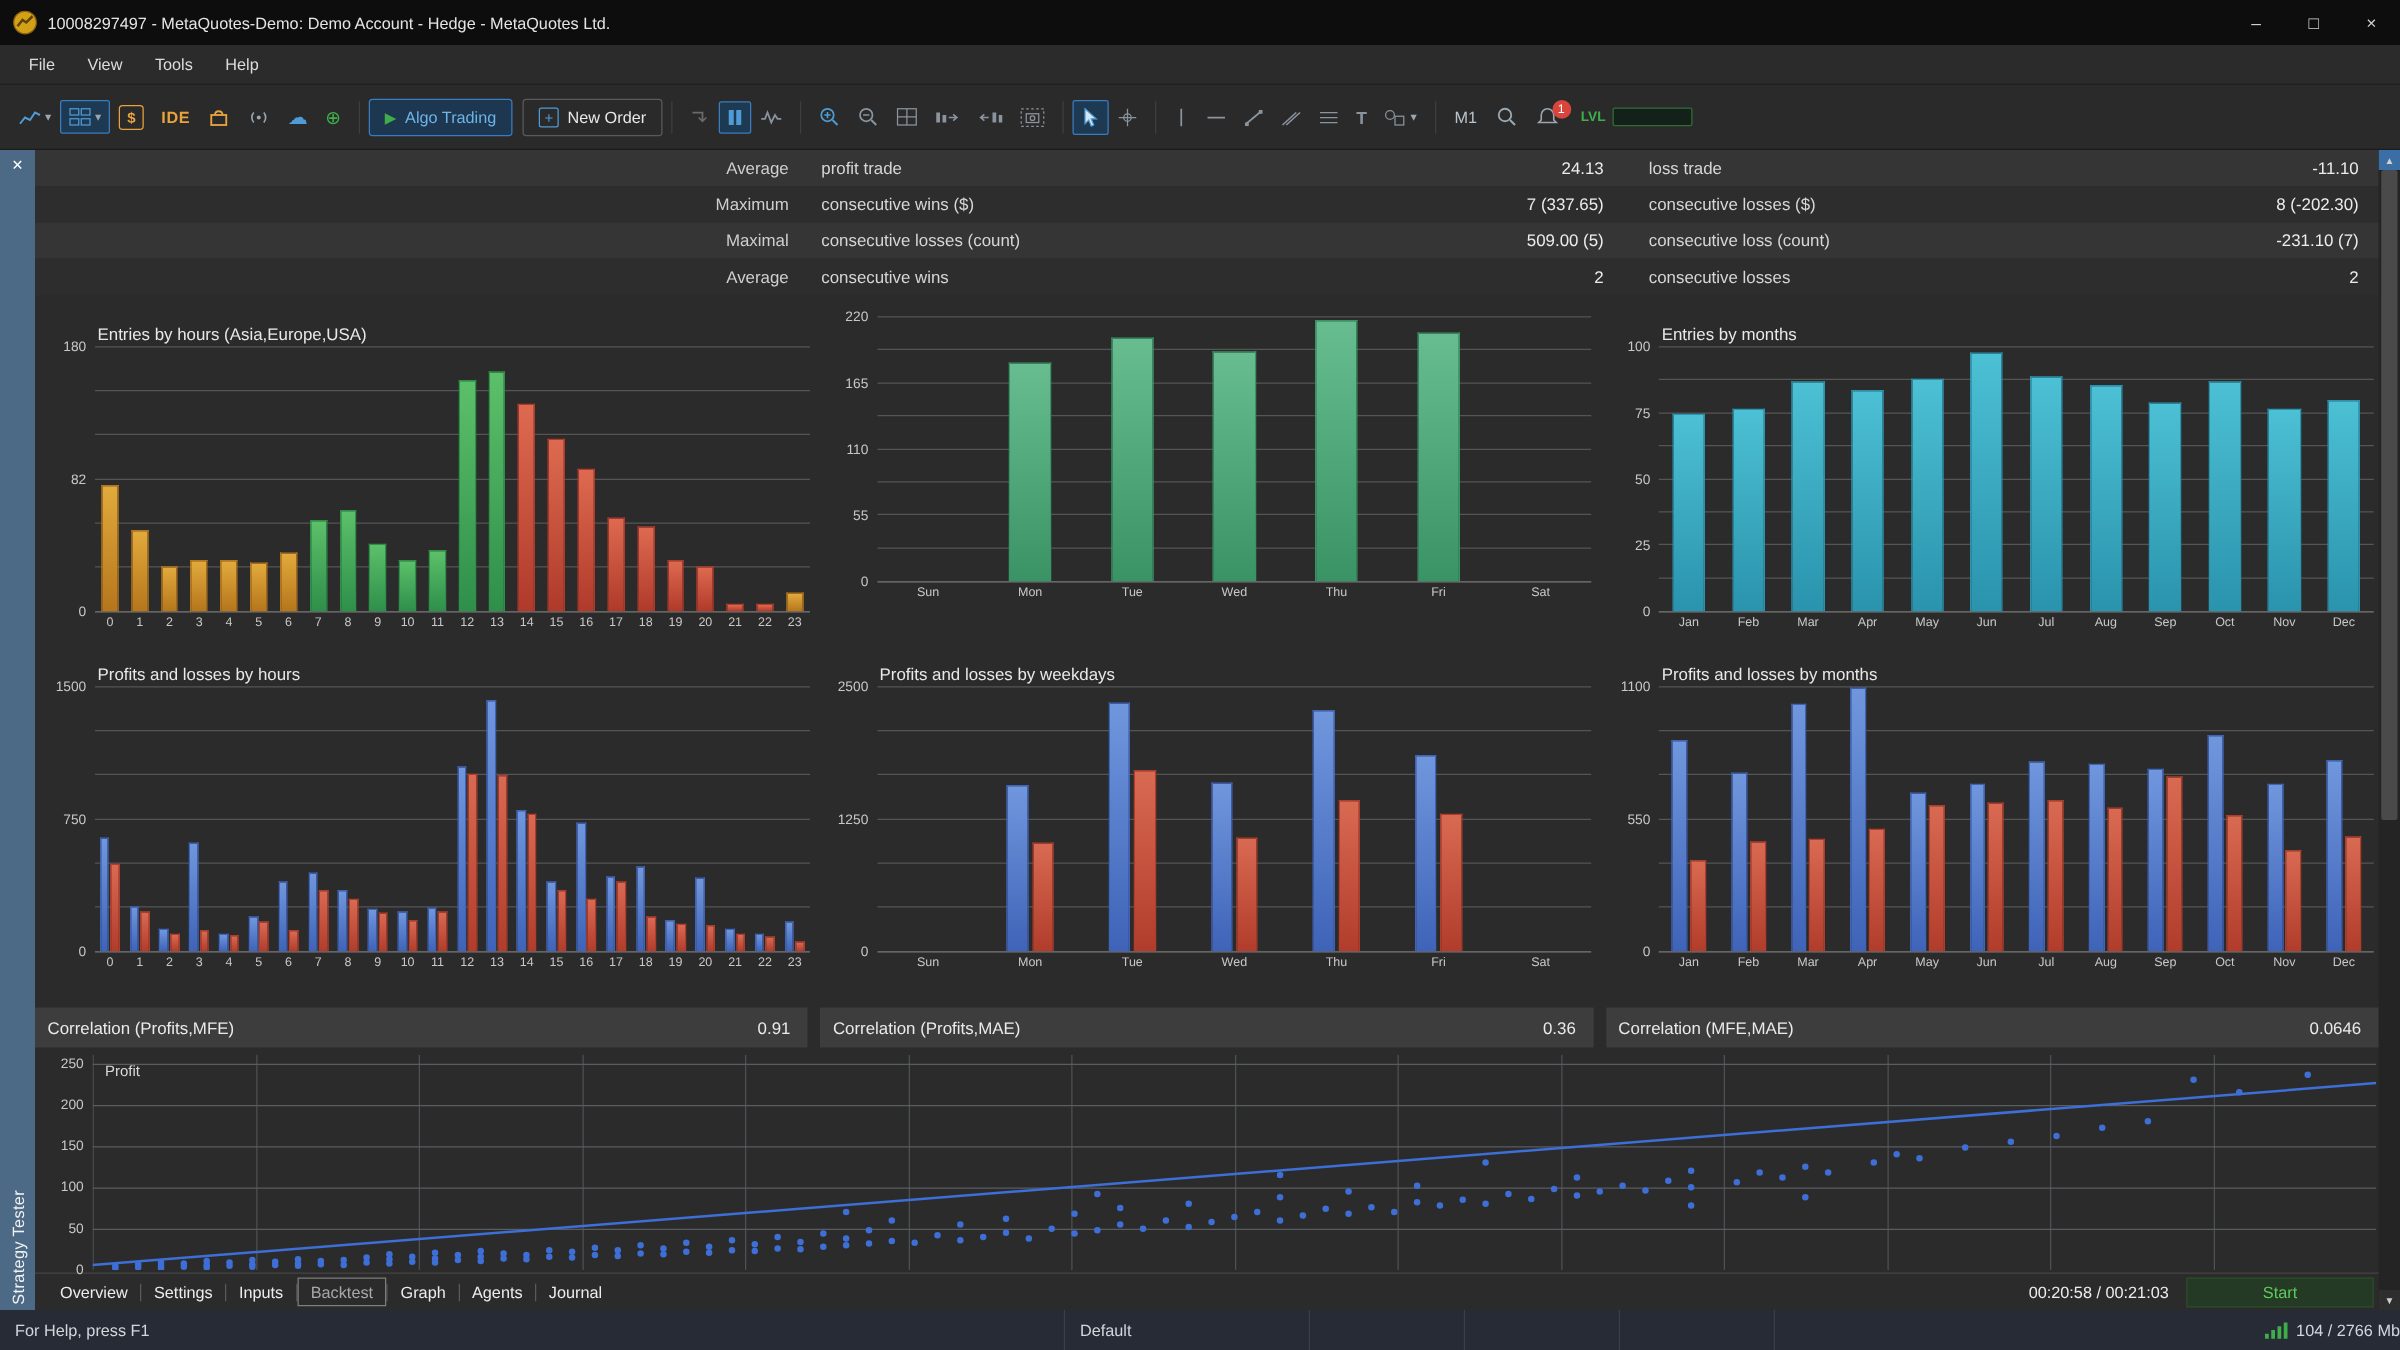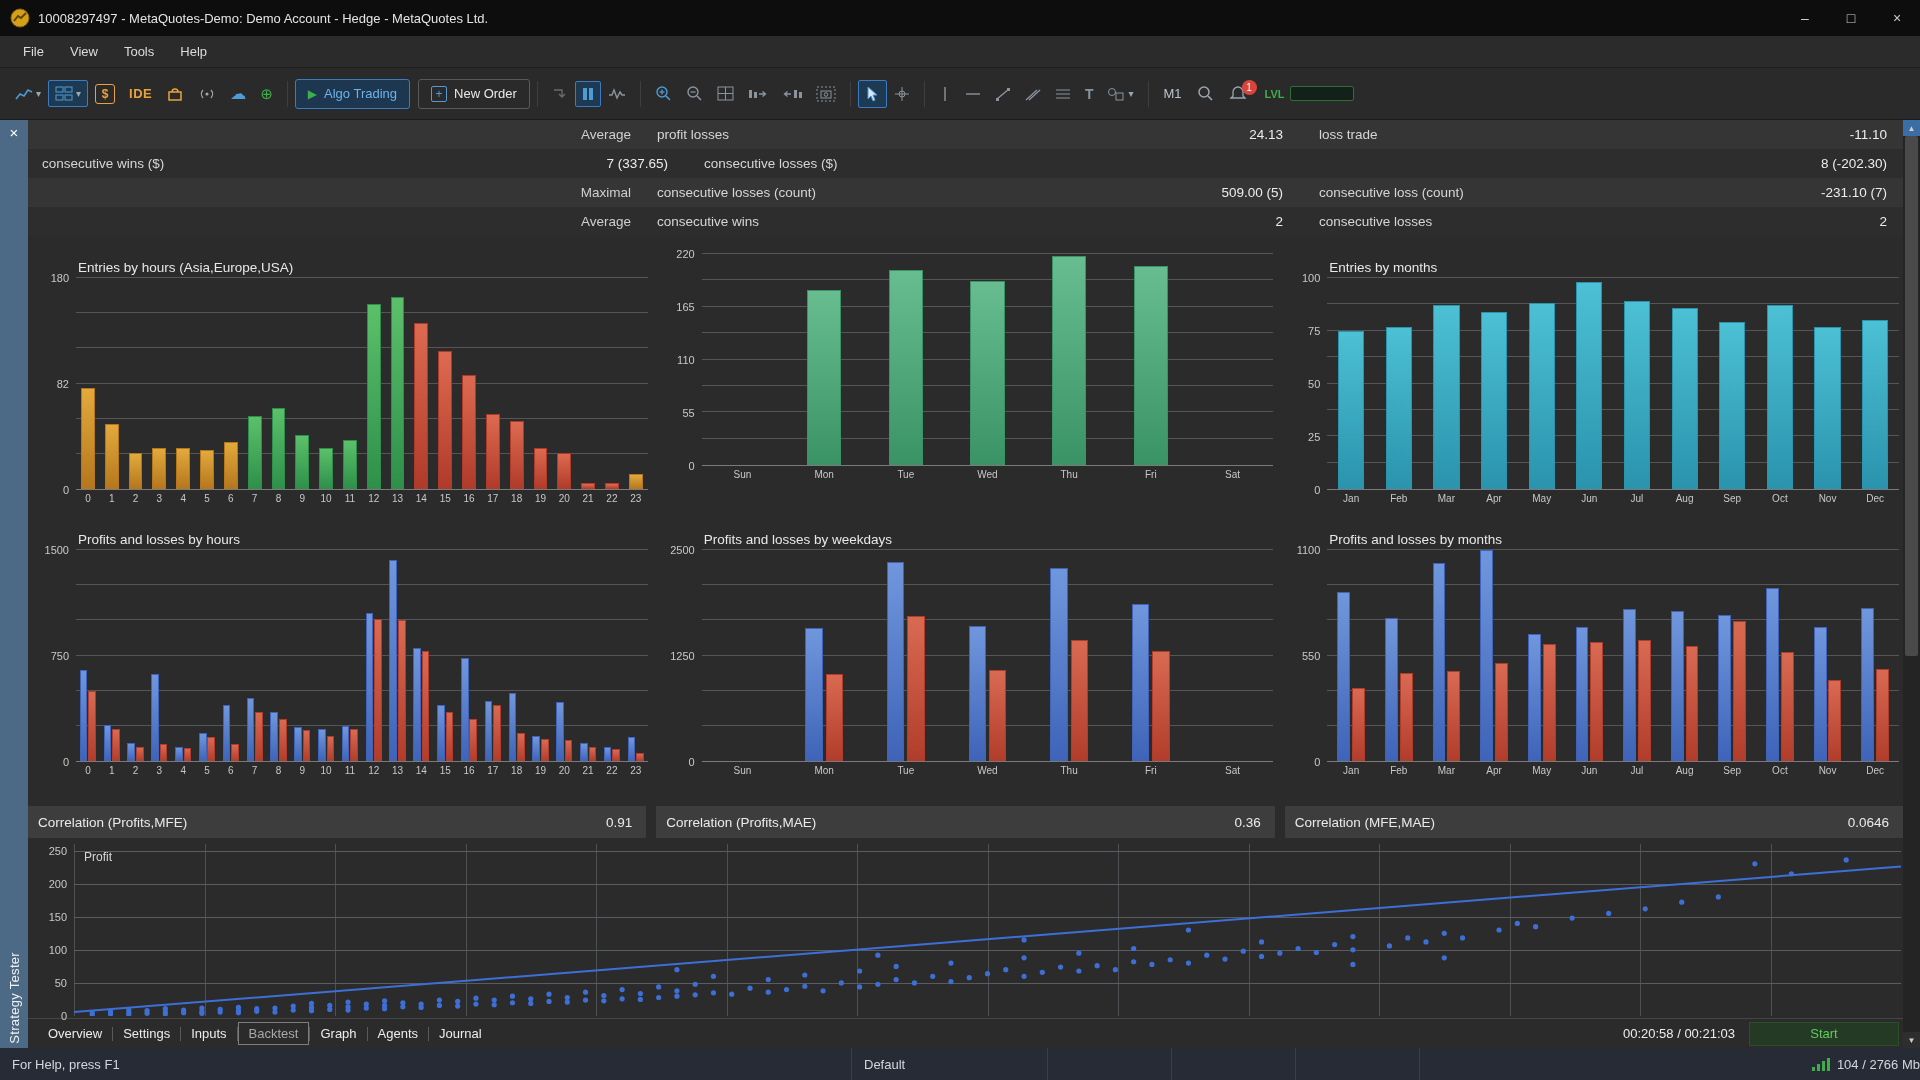--- a/index.html
+++ b/index.html
@@ -331,26 +331,27 @@
   <div class="main">
     <div class="side-strip">
       <div class="panel-close">×</div>
       <div class="strip-title">Strategy Tester</div>
     </div>
 
     <div class="content">
       <div class="stats-table" id="stats-table">
           <div class="stats-row">
             <div class="c-label">Average</div>
-            <div class="c-metric1">profit losses</div>
+            <div class="c-metric1">profit trade</div>
             <div class="c-val1">24.13</div>
             <div class="c-metric2">loss trade</div>
             <div class="c-val2">-11.10</div>
           </div>
           <div class="stats-row">
+            <div class="c-label">Maximum</div>
             <div class="c-metric1">consecutive wins ($)</div>
             <div class="c-val1">7 (337.65)</div>
             <div class="c-metric2">consecutive losses ($)</div>
             <div class="c-val2">8 (-202.30)</div>
           </div>
           <div class="stats-row">
             <div class="c-label">Maximal</div>
             <div class="c-metric1">consecutive losses (count)</div>
             <div class="c-val1">509.00 (5)</div>
             <div class="c-metric2">consecutive loss (count)</div>

